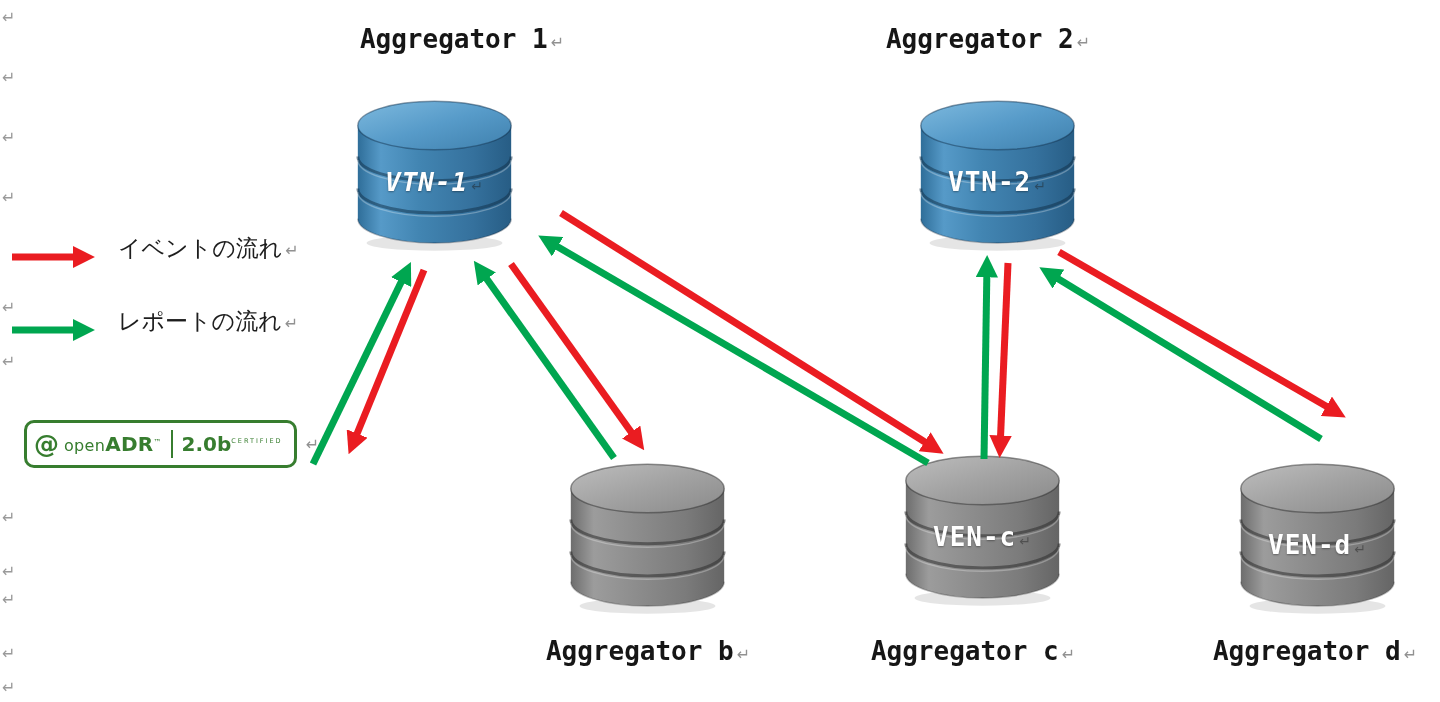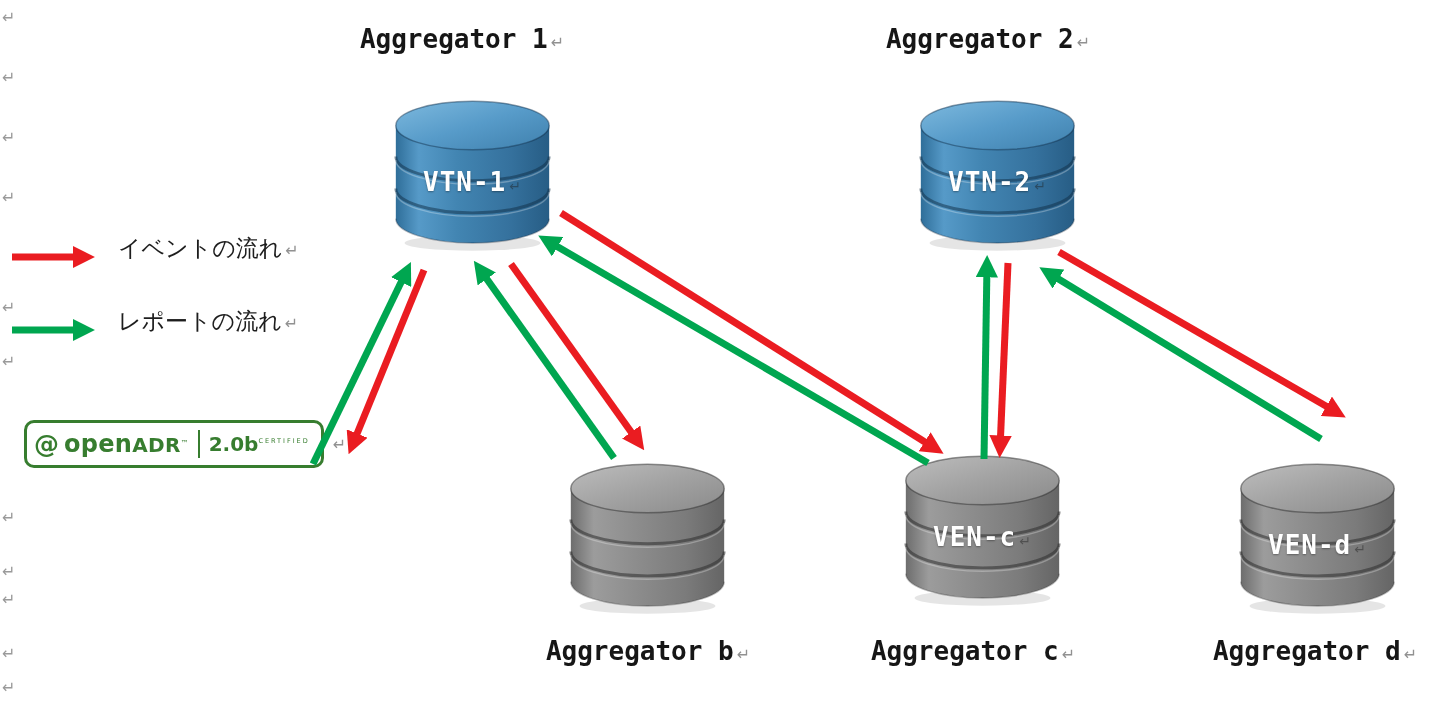--- a/index.html
+++ b/index.html
@@ -25,21 +25,21 @@
 
   .legend-label { position:absolute; font-size:23px; color:#1d1d1d; z-index:3;
                   font-family:"DejaVu Sans", sans-serif; white-space:nowrap; }
 
   .adr-row { position:absolute; left:24px; top:420px; display:flex; align-items:center; gap:9px; z-index:3; }
   .adr-box { display:inline-flex; align-items:center; gap:5px; height:48px;
              border:3px solid var(--brand); border-radius:10px; background:#fff;
              padding:3px 11px 3px 7px; }
   .adr-icon { color:var(--brand); font-weight:bold; font-size:25px; line-height:1;
               font-family:"DejaVu Sans", sans-serif; }
-  .adr-open { color:var(--brand); font-size:24px; font-weight:700; letter-spacing:.3px; }
+  .adr-open { color:var(--brand); font-size:16px; font-weight:400; letter-spacing:.3px; }
   .adr-bold { color:var(--brand); font-size:20px; font-weight:800; letter-spacing:.3px; }
   .adr-tm  { color:var(--brand); font-size:8px; vertical-align:super; }
   .adr-sep { width:2px; height:28px; background:var(--brand); margin:0 4px; }
   .adr-ver { display:flex; flex-direction:row; align-items:flex-start; line-height:1; }
   .adr-vnum { color:var(--brand); font-size:20px; font-weight:800; }
   .adr-cert { color:var(--brand); font-size:6.5px; letter-spacing:2px; margin-top:4px; }
 
   .arrows { position:absolute; left:0; top:0; width:1440px; height:702px;
             z-index:5; pointer-events:none; }
 </style>
@@ -99,21 +99,21 @@
 
 <div class="canvas">
 
   <div class="title" style="left:462px;top:24px;">
     <span>Aggregator 1</span><span class="mark">↵</span>
   </div>
   <div class="title" style="left:988px;top:24px;">
     <span>Aggregator 2</span><span class="mark">↵</span>
   </div>
 
-  <div class="node" style="left:390px;top:96px;">
+  <div class="node" style="left:352px;top:96px;font-style:italic;">
     <svg viewBox="0 0 170 162">
         <use href="#cyl-blue"></use>
       </svg>
     <div class="cyl-label"><span>VTN-1</span><span class="mark">↵</span></div>
   </div>
   <div class="node" style="left:915px;top:96px;">
     <svg viewBox="0 0 170 162">
         <use href="#cyl-blue"></use>
       </svg>
     <div class="cyl-label"><span>VTN-2</span><span class="mark">↵</span></div>

